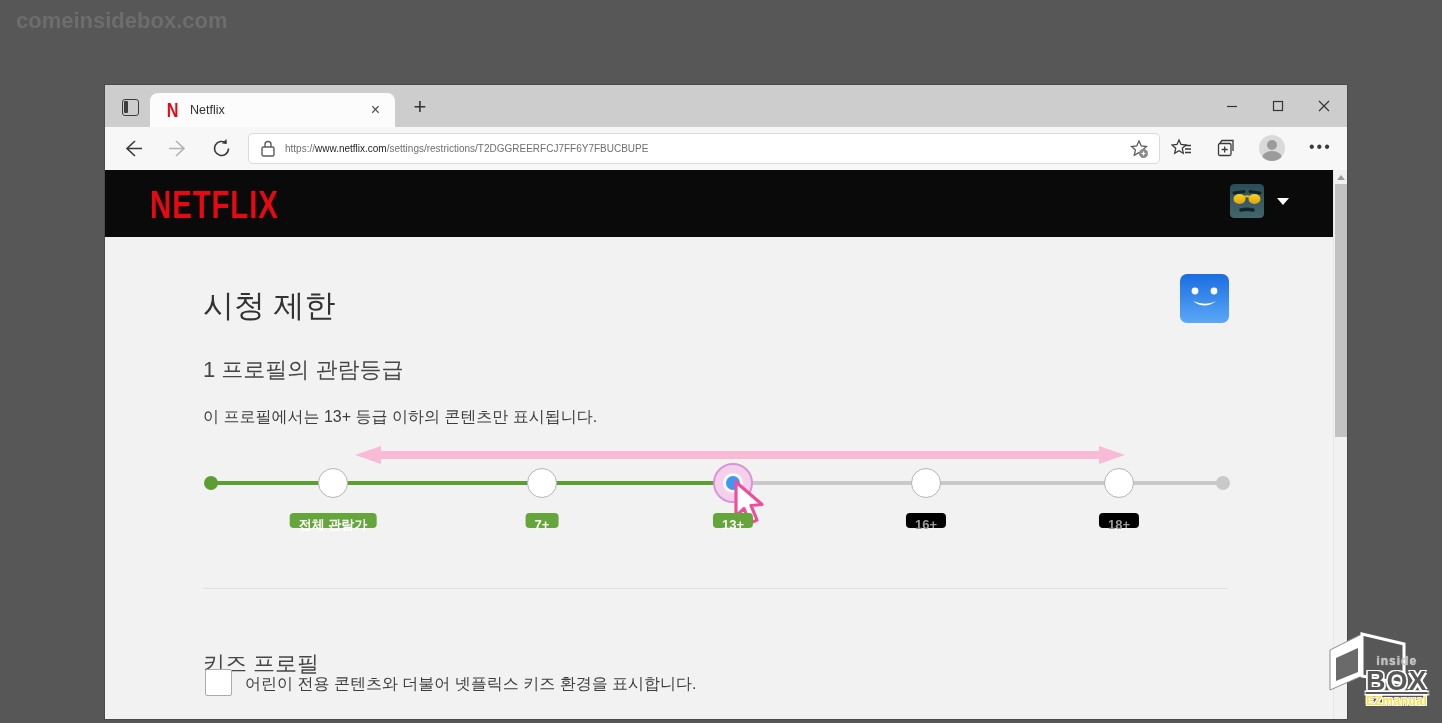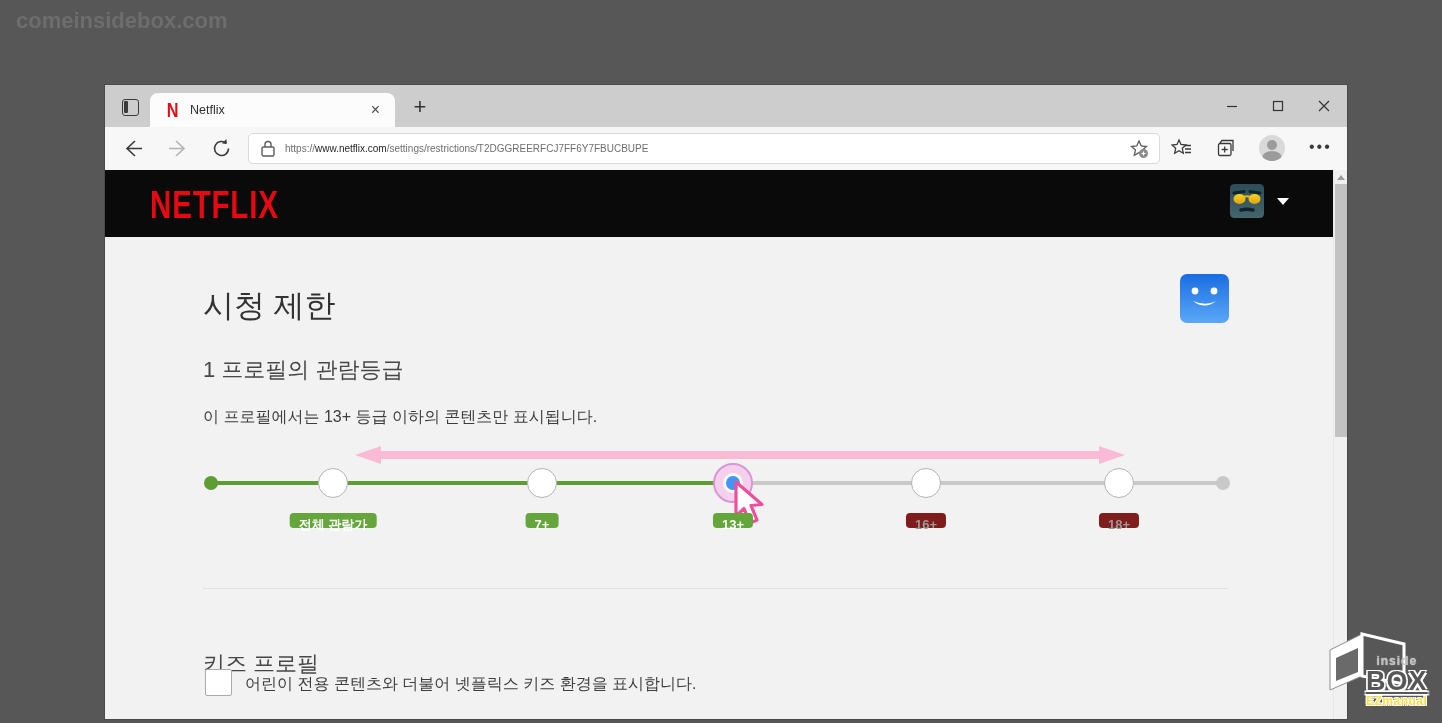--- a/index.html
+++ b/index.html
@@ -56,21 +56,21 @@
   .track-gray { left:106px; width:1012px; background:#c9c9c9; }
   .track-green { left:106px; width:522px; background:#5d9d34; }
   .endpoint { position:absolute; top:306px; width:14px; height:14px; border-radius:50%; }
   .ep-left { left:99px; background:#5d9d34; }
   .ep-right { left:1111px; background:#c9c9c9; }
   .stop { position:absolute; top:298px; width:30px; height:30px; border-radius:50%; background:#fff; border:1px solid #b4b4b4; cursor:pointer; }
   .handle-outer { position:absolute; left:608px; top:293px; width:40px; height:40px; border-radius:50%; background:#f4d0ec; border:2px solid #d996d7; cursor:pointer; }
   .handle-inner { position:absolute; left:8px; top:8px; width:20px; height:20px; border-radius:50%; background:#4196f0; border:3px solid rgba(255,255,255,0.95); }
   .badge { position:absolute; top:343px; height:15px; line-height:24px; padding:0 9px; border-radius:4px; font-size:13px; font-weight:bold; transform:translateX(-50%); white-space:nowrap; }
   .badge-green { background:#64a53c; color:#fff; }
-  .badge-gray { background:#7f1d1d; color:#9a9a9a; }
+  .badge-gray { background:#000000; color:#9a9a9a; }
   .pink-arrow { position:absolute; left:250px; top:276px; }
   .cursor-annot { position:absolute; left:620px; top:306px; }
 
   .divider { position:absolute; left:98px; top:418px; width:1025px; height:1px; background:#e1e1e1; }
   .sec2-heading { position:absolute; left:98px; top:443px; font-size:22px; color:#474747;margin-top:36px; }
   .kids-checkbox { position:absolute; left:100px; top:499px; width:27px; height:27px; background:#fff; border:1px solid #ababab; border-radius:2px; cursor:pointer; }
   .kids-label { position:absolute; left:140px; top:504px; font-size:16px; color:#3d3d3d; }
 
   
   .scrollbar { position:absolute; right:0; top:0; width:14px; height:549px; background:#f1f1f1; border-left:1px solid #e7e7e7; }

